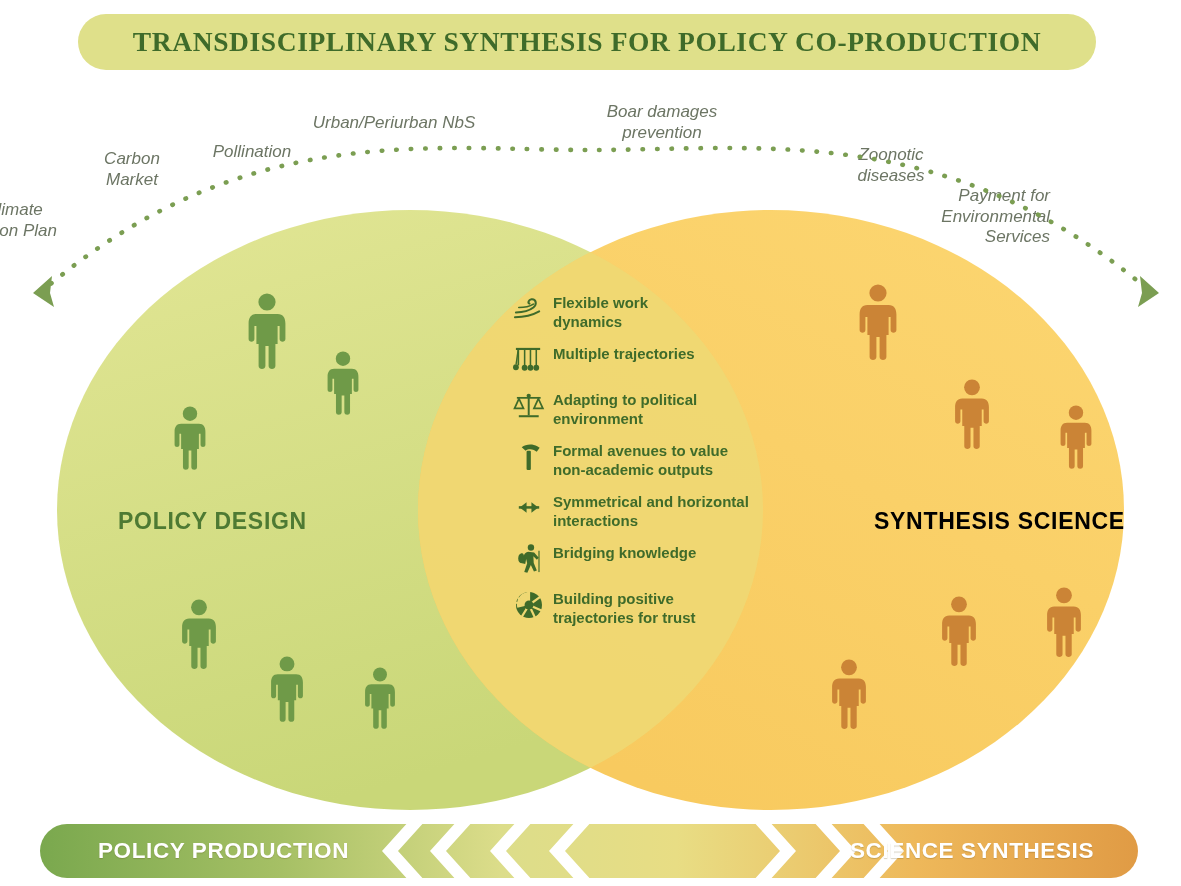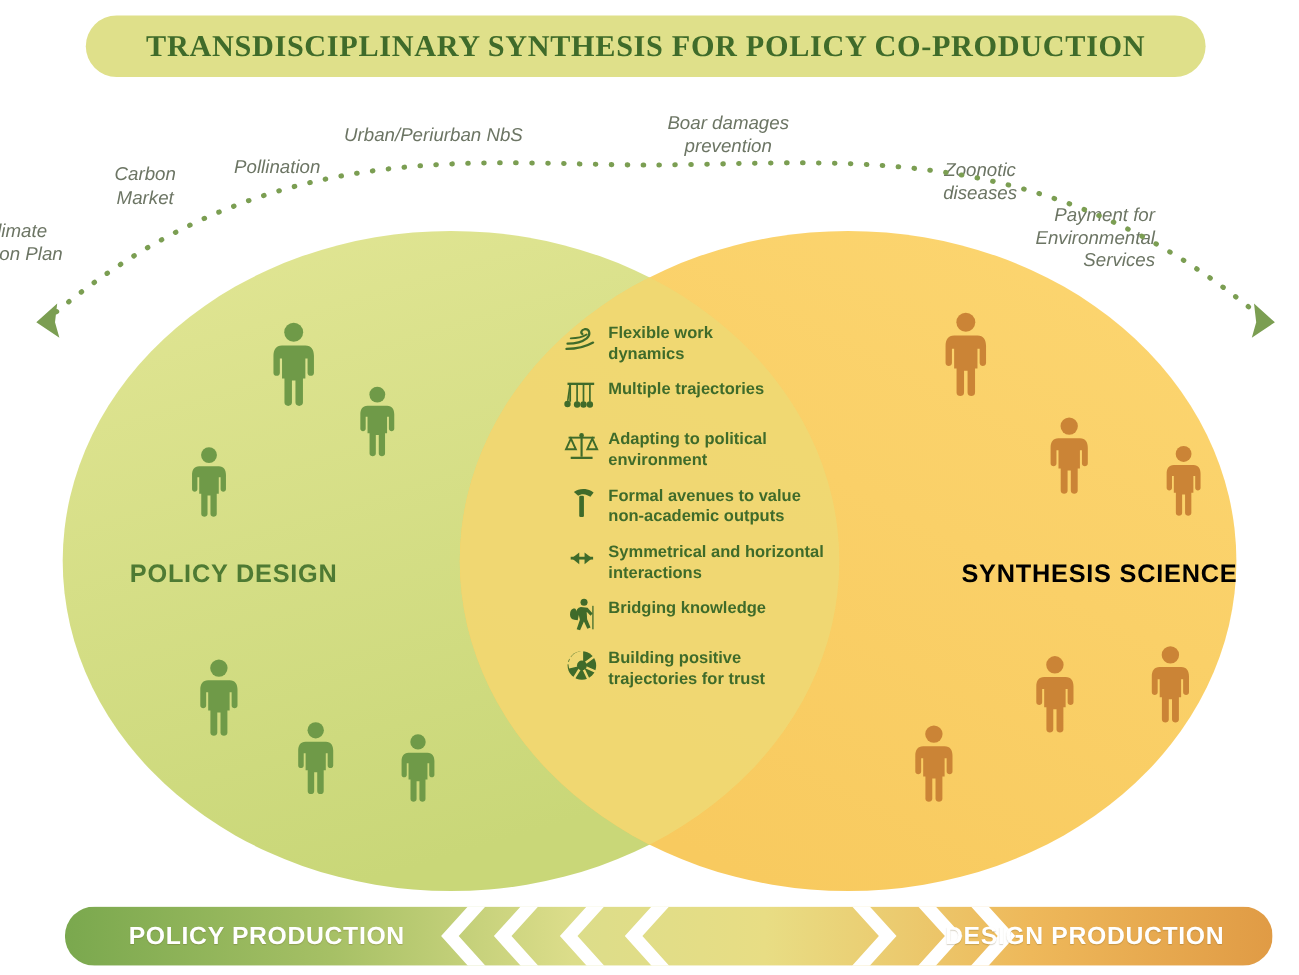--- a/index.html
+++ b/index.html
@@ -96,21 +96,21 @@
     line-height: 1.27;
     color: #3f6b2a;
     padding-top: 1px;
     font-family: "Liberation Sans", sans-serif;
     white-space: pre-line;
   }
 
   
   #bottom-banner {
     position: absolute;
-    left: 59px;
+    left: 40px;
     top: 824px;
     width: 1098px;
     height: 54px;
   }
   .banner-text {
     position: absolute;
     top: 14px;
     font-size: 22.5px;
     font-weight: bold;
     letter-spacing: 0.6px;
@@ -355,14 +355,14 @@
         <path d="M 494 -4 L 466 27 L 494 58 L 478 58 L 450 27 L 478 -4 Z"></path>
         <path d="M 553 -4 L 525 27 L 553 58 L 537 58 L 509 27 L 537 -4 Z"></path>
 
         <path d="M 712 -4 L 740 27 L 712 58 L 728 58 L 756 27 L 728 -4 Z"></path>
         <path d="M 772 -4 L 800 27 L 772 58 L 788 58 L 816 27 L 788 -4 Z"></path>
         <path d="M 820 -4 L 848 27 L 820 58 L 836 58 L 864 27 L 836 -4 Z"></path>
       </g>
     </g>
   </svg>
   <div class="banner-text" id="banner-left-text">POLICY PRODUCTION</div>
-  <div class="banner-text" id="banner-right-text">DESIGN PRODUCTION</div>
+  <div class="banner-text" id="banner-right-text">SCIENCE SYNTHESIS</div>
 </div>
 
 </body></html>

